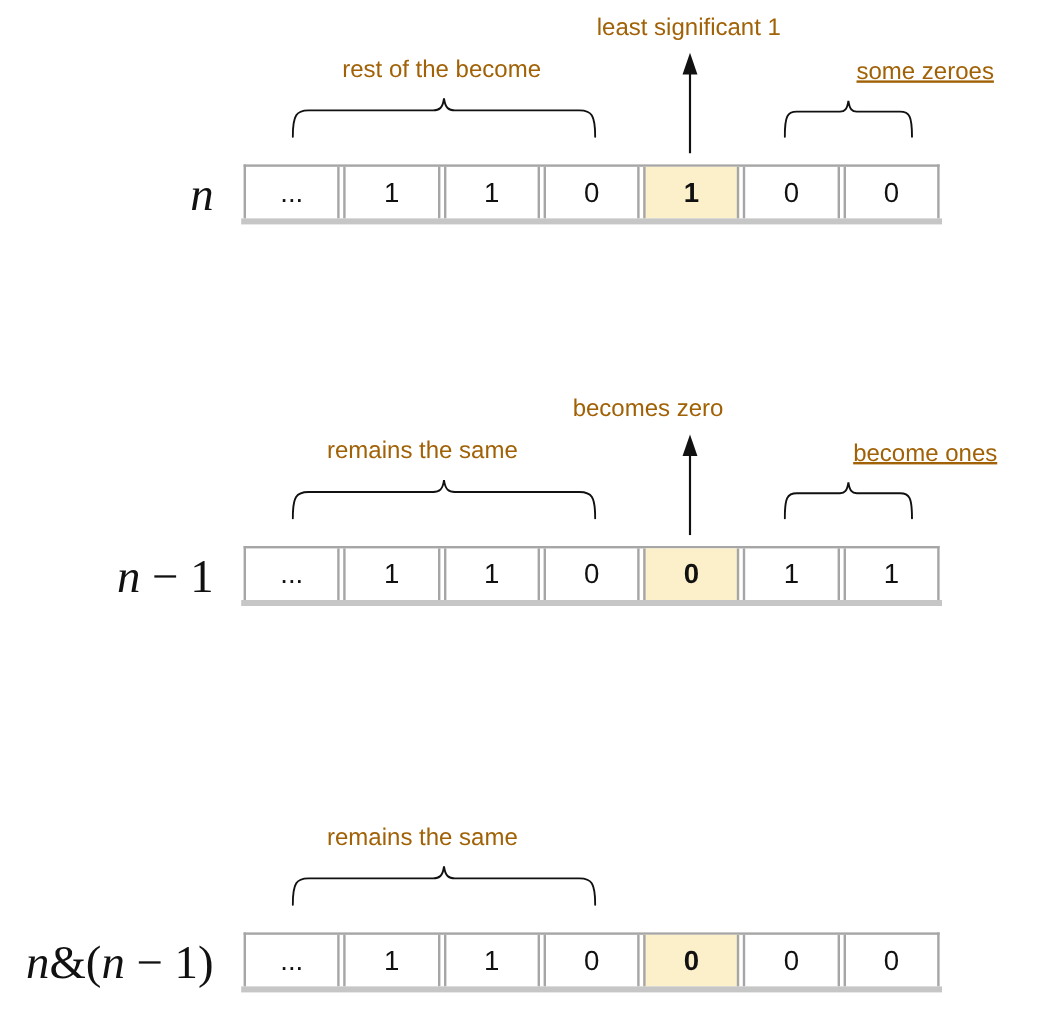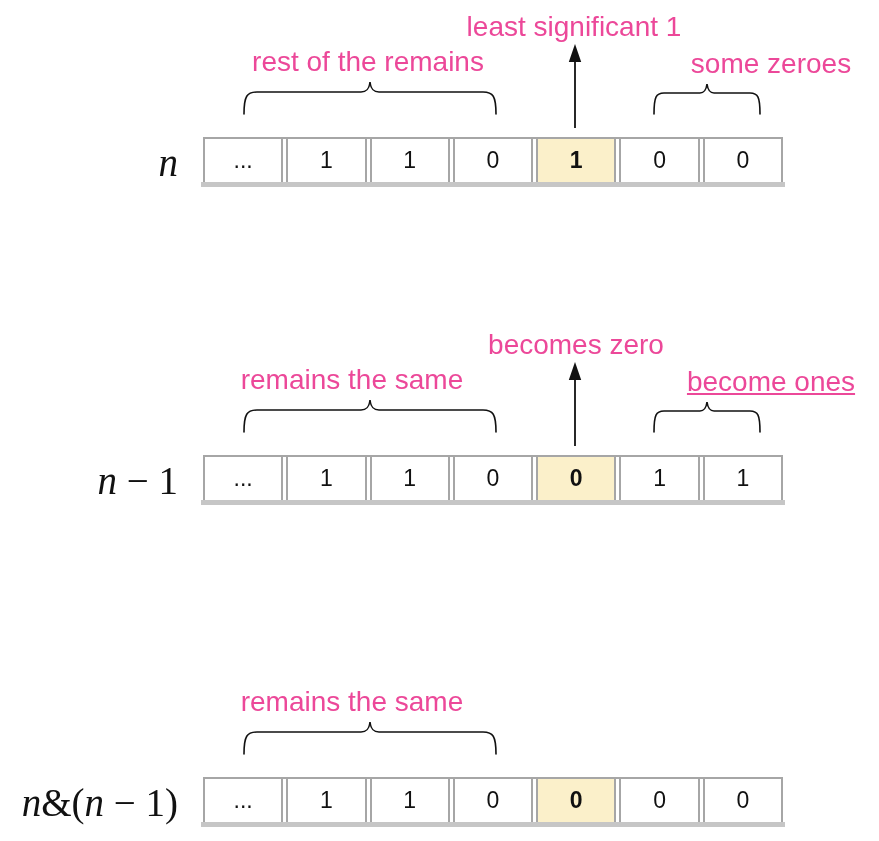--- a/index.html
+++ b/index.html
@@ -3,21 +3,21 @@
 <meta charset="utf-8">
 <style>
   html,body { margin:0; padding:0; background:#ffffff; }
   .canvas {
     position:relative; width:879px; height:841px; background:#ffffff;
     font-family:"Liberation Sans", sans-serif; color:#111; overflow:hidden;
   }
   
   .ann {
     position:absolute; transform:translateX(-50%);
-    font-size:28px; line-height:1.1; white-space:nowrap; color:#ec4899;
+    font-size:20px; line-height:1.1; white-space:nowrap; color:#a16207;
   }
   
   svg.shape { position:absolute; display:block; }
   
   .bitrow {
     position:absolute; left:203px; width:580px; height:45px;
     box-sizing:border-box; display:flex; gap:3px;
     background:#fff; border:2px solid var(--cell_border,#a6a6a6); border-bottom:none;
   }
   .band {
@@ -38,46 +38,46 @@
     position:absolute; left:0; width:178px; height:50px;
     display:flex; align-items:center; justify-content:flex-end;
     font-family:"Liberation Serif", serif; font-size:39px; color:#111;
     white-space:pre;
   }
   .row-label .it { font-style:italic; }
   .row-label .up { font-style:normal; }
   
   .t1 { top:137px; } .t2 { top:455px; } .t3 { top:777px; }
   .pl1 { top:12px;  left:574px; }
-  .pl2 { top:330px; left:576px; }
+  .pl2 { top:330px; left:540px; }
   .ar1 { top:43px;  left:567px; }
   .ar2 { top:361px; left:567px; }
   .ll1 { top:47px;  left:368px; }
   .ll2 { top:365px; left:352px; }
   .ll3 { top:687px; left:352px; }
   .lb1 { top:81px;  left:243px; }
   .lb2 { top:399px; left:243px; }
   .lb3 { top:721px; left:243px; }
-  .rl1 { top:49px;  left:771px; }
+  .rl1 { top:49px;  left:771px;text-decoration:underline; }
   .rl2 { top:367px; left:771px;text-decoration:underline; }
   .rb1 { top:83px;  left:653px; }
   .rb2 { top:401px; left:653px; }
 </style>
 </head>
 <body>
 
 <div class="canvas">
 
   <section>
     <div class="ann pl1">least significant 1</div>
     <svg class="shape ar1" width="16" height="85" viewBox="0 0 16 85">
       <path d="M8,15 L8,85" stroke="#111" stroke-width="1.8" fill="none"></path>
       <path d="M8,1 L1.8,19 L14.2,19 Z" fill="#111"></path>
     </svg>
-    <div class="ann ll1">rest of the remains</div>
+    <div class="ann ll1">rest of the become</div>
     <svg class="shape lb1" width="254" height="34" viewBox="0 0 254 34">
       <path d="M1,33 C1,15 4,11 14,11 L118,11 C123,11 126,9 127,1 C128,9 131,11 136,11 L240,11 C250,11 253,15 253,33" stroke="#111" stroke-width="1.6" fill="none" stroke-linecap="round"></path>
     </svg>
     <div class="ann rl1">some zeroes</div>
     <svg class="shape rb1" width="108" height="32" viewBox="0 0 108 32">
       <path d="M1,31 C1,14 3,10 11,10 L47,10 C51,10 53,8 54,1 C55,8 57,10 61,10 L97,10 C105,10 107,14 107,31" stroke="#111" stroke-width="1.6" fill="none" stroke-linecap="round"></path>
     </svg>
     <div class="row-label t1"><span class="it">n</span><span class="up"></span><span class="it"></span><span class="up"></span></div>
     <div class="bitrow t1">
       <div class="cell">...</div>

